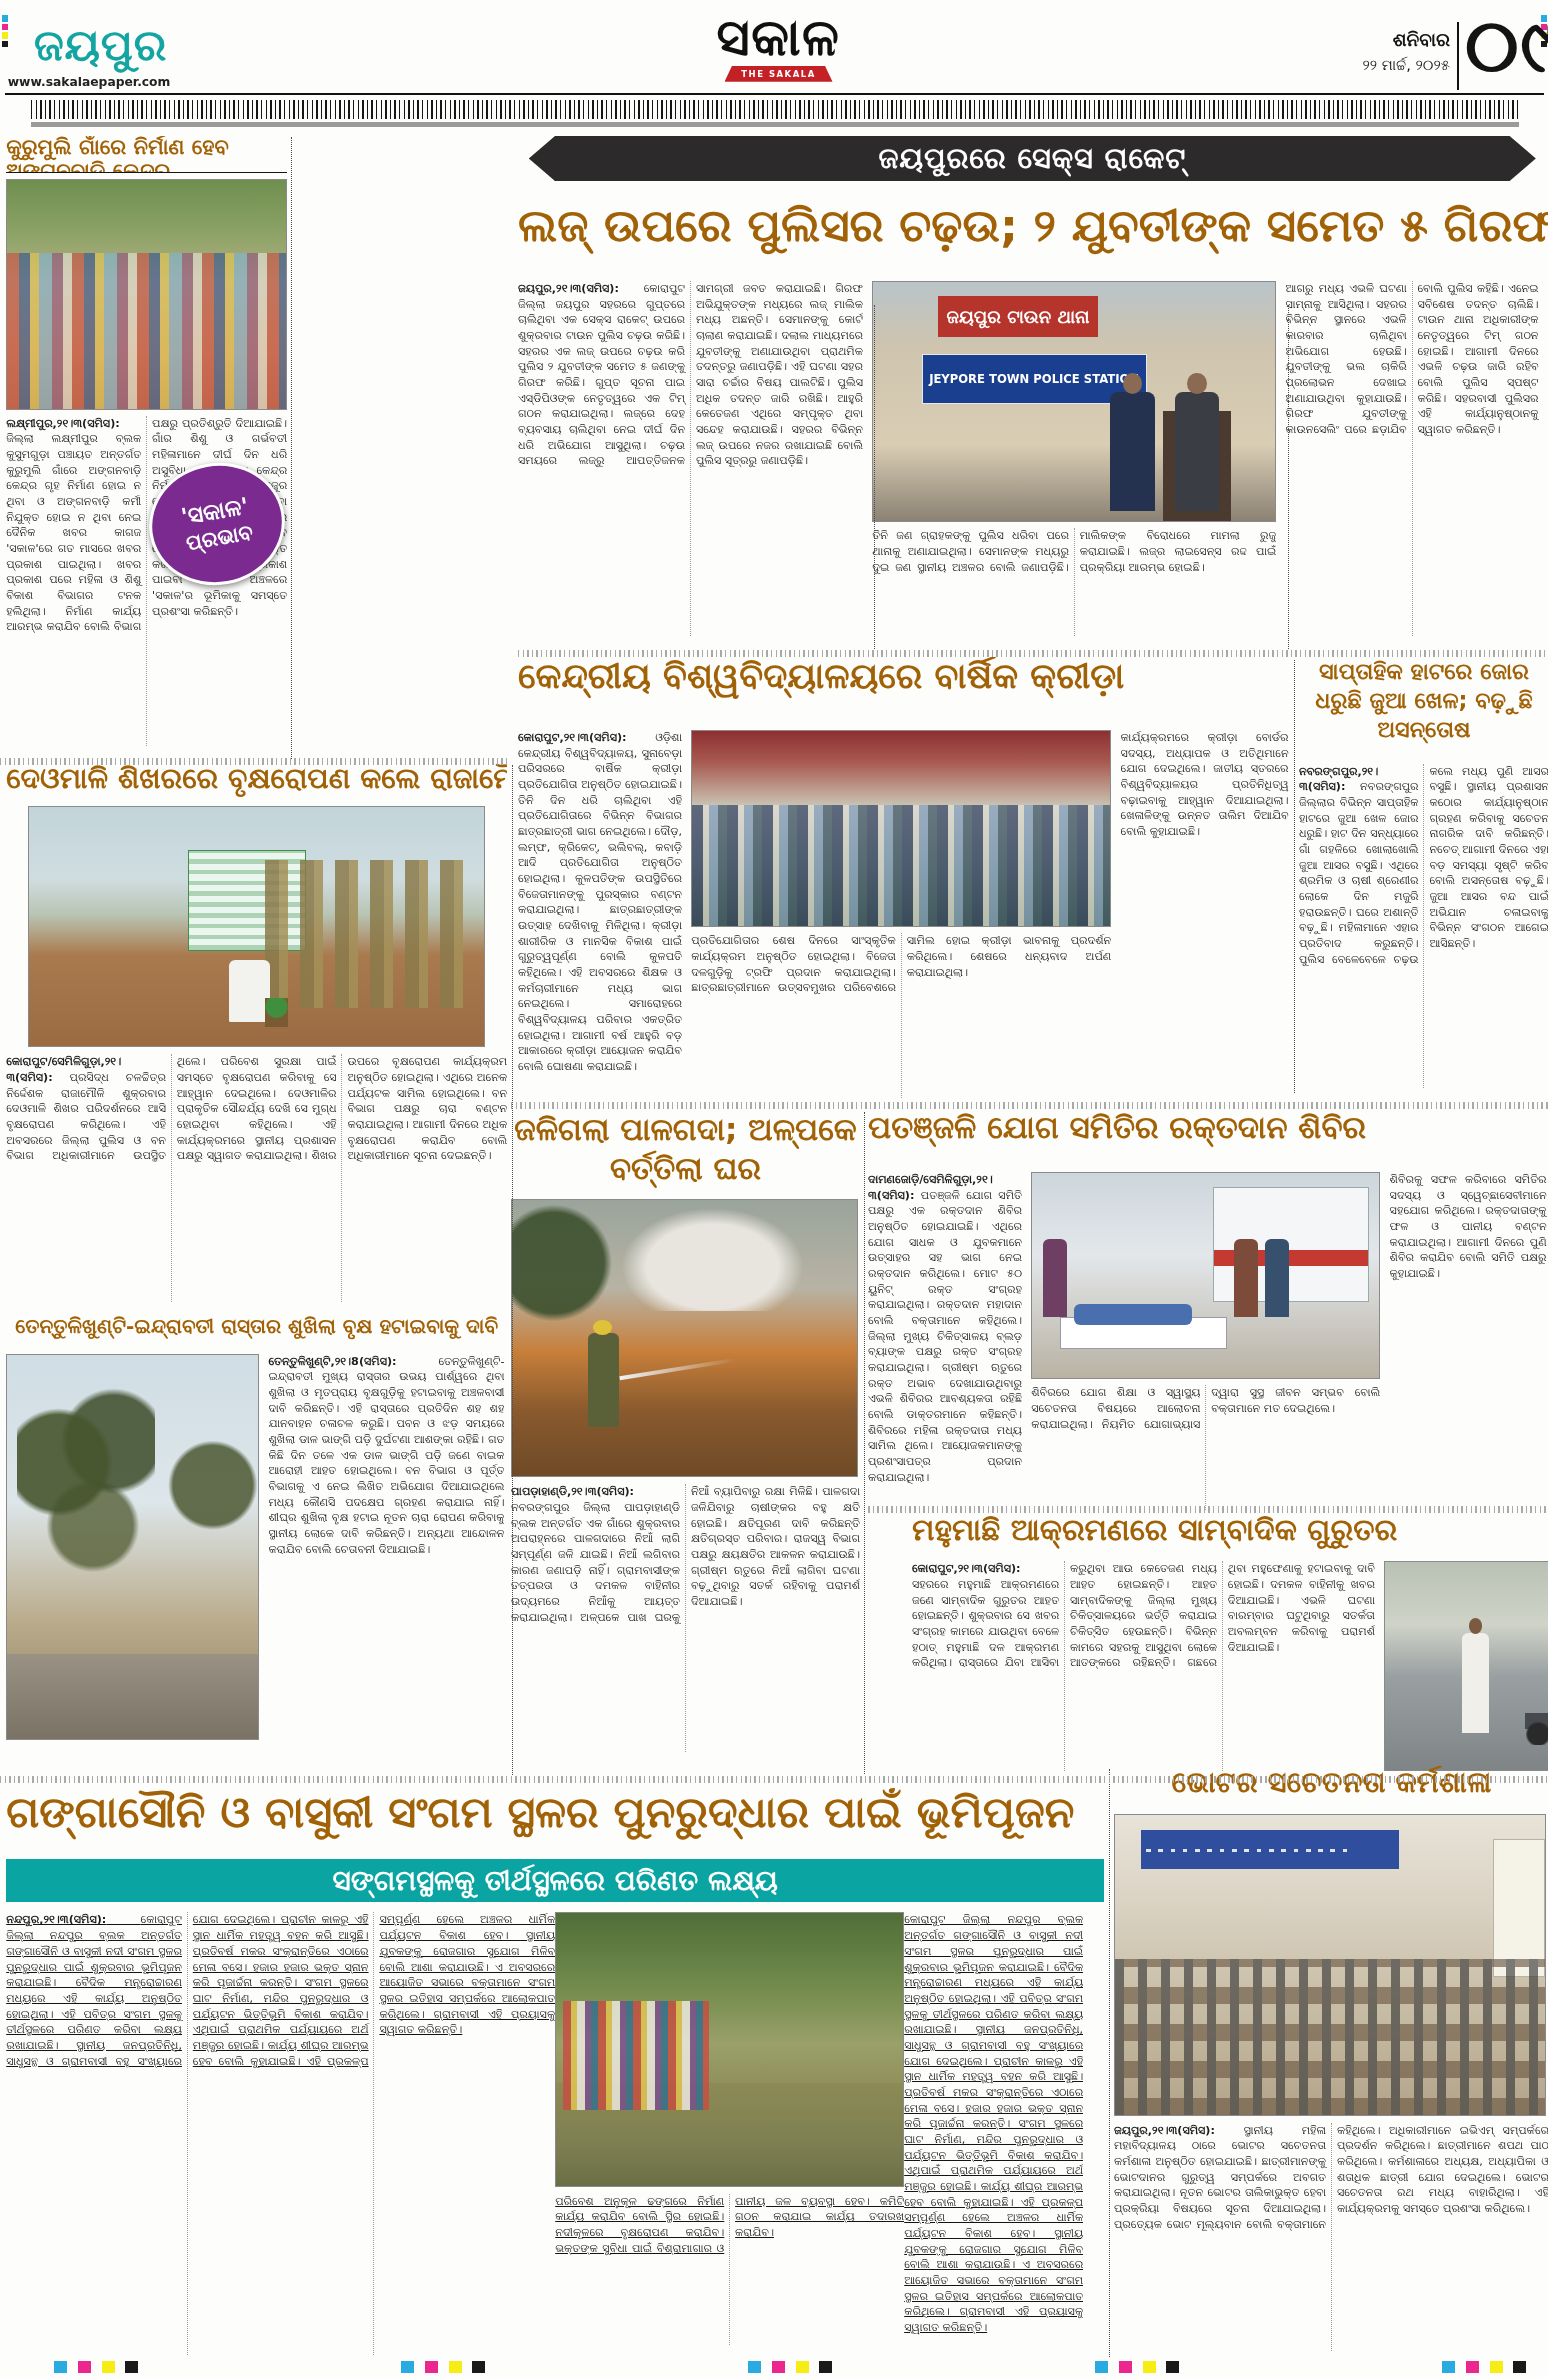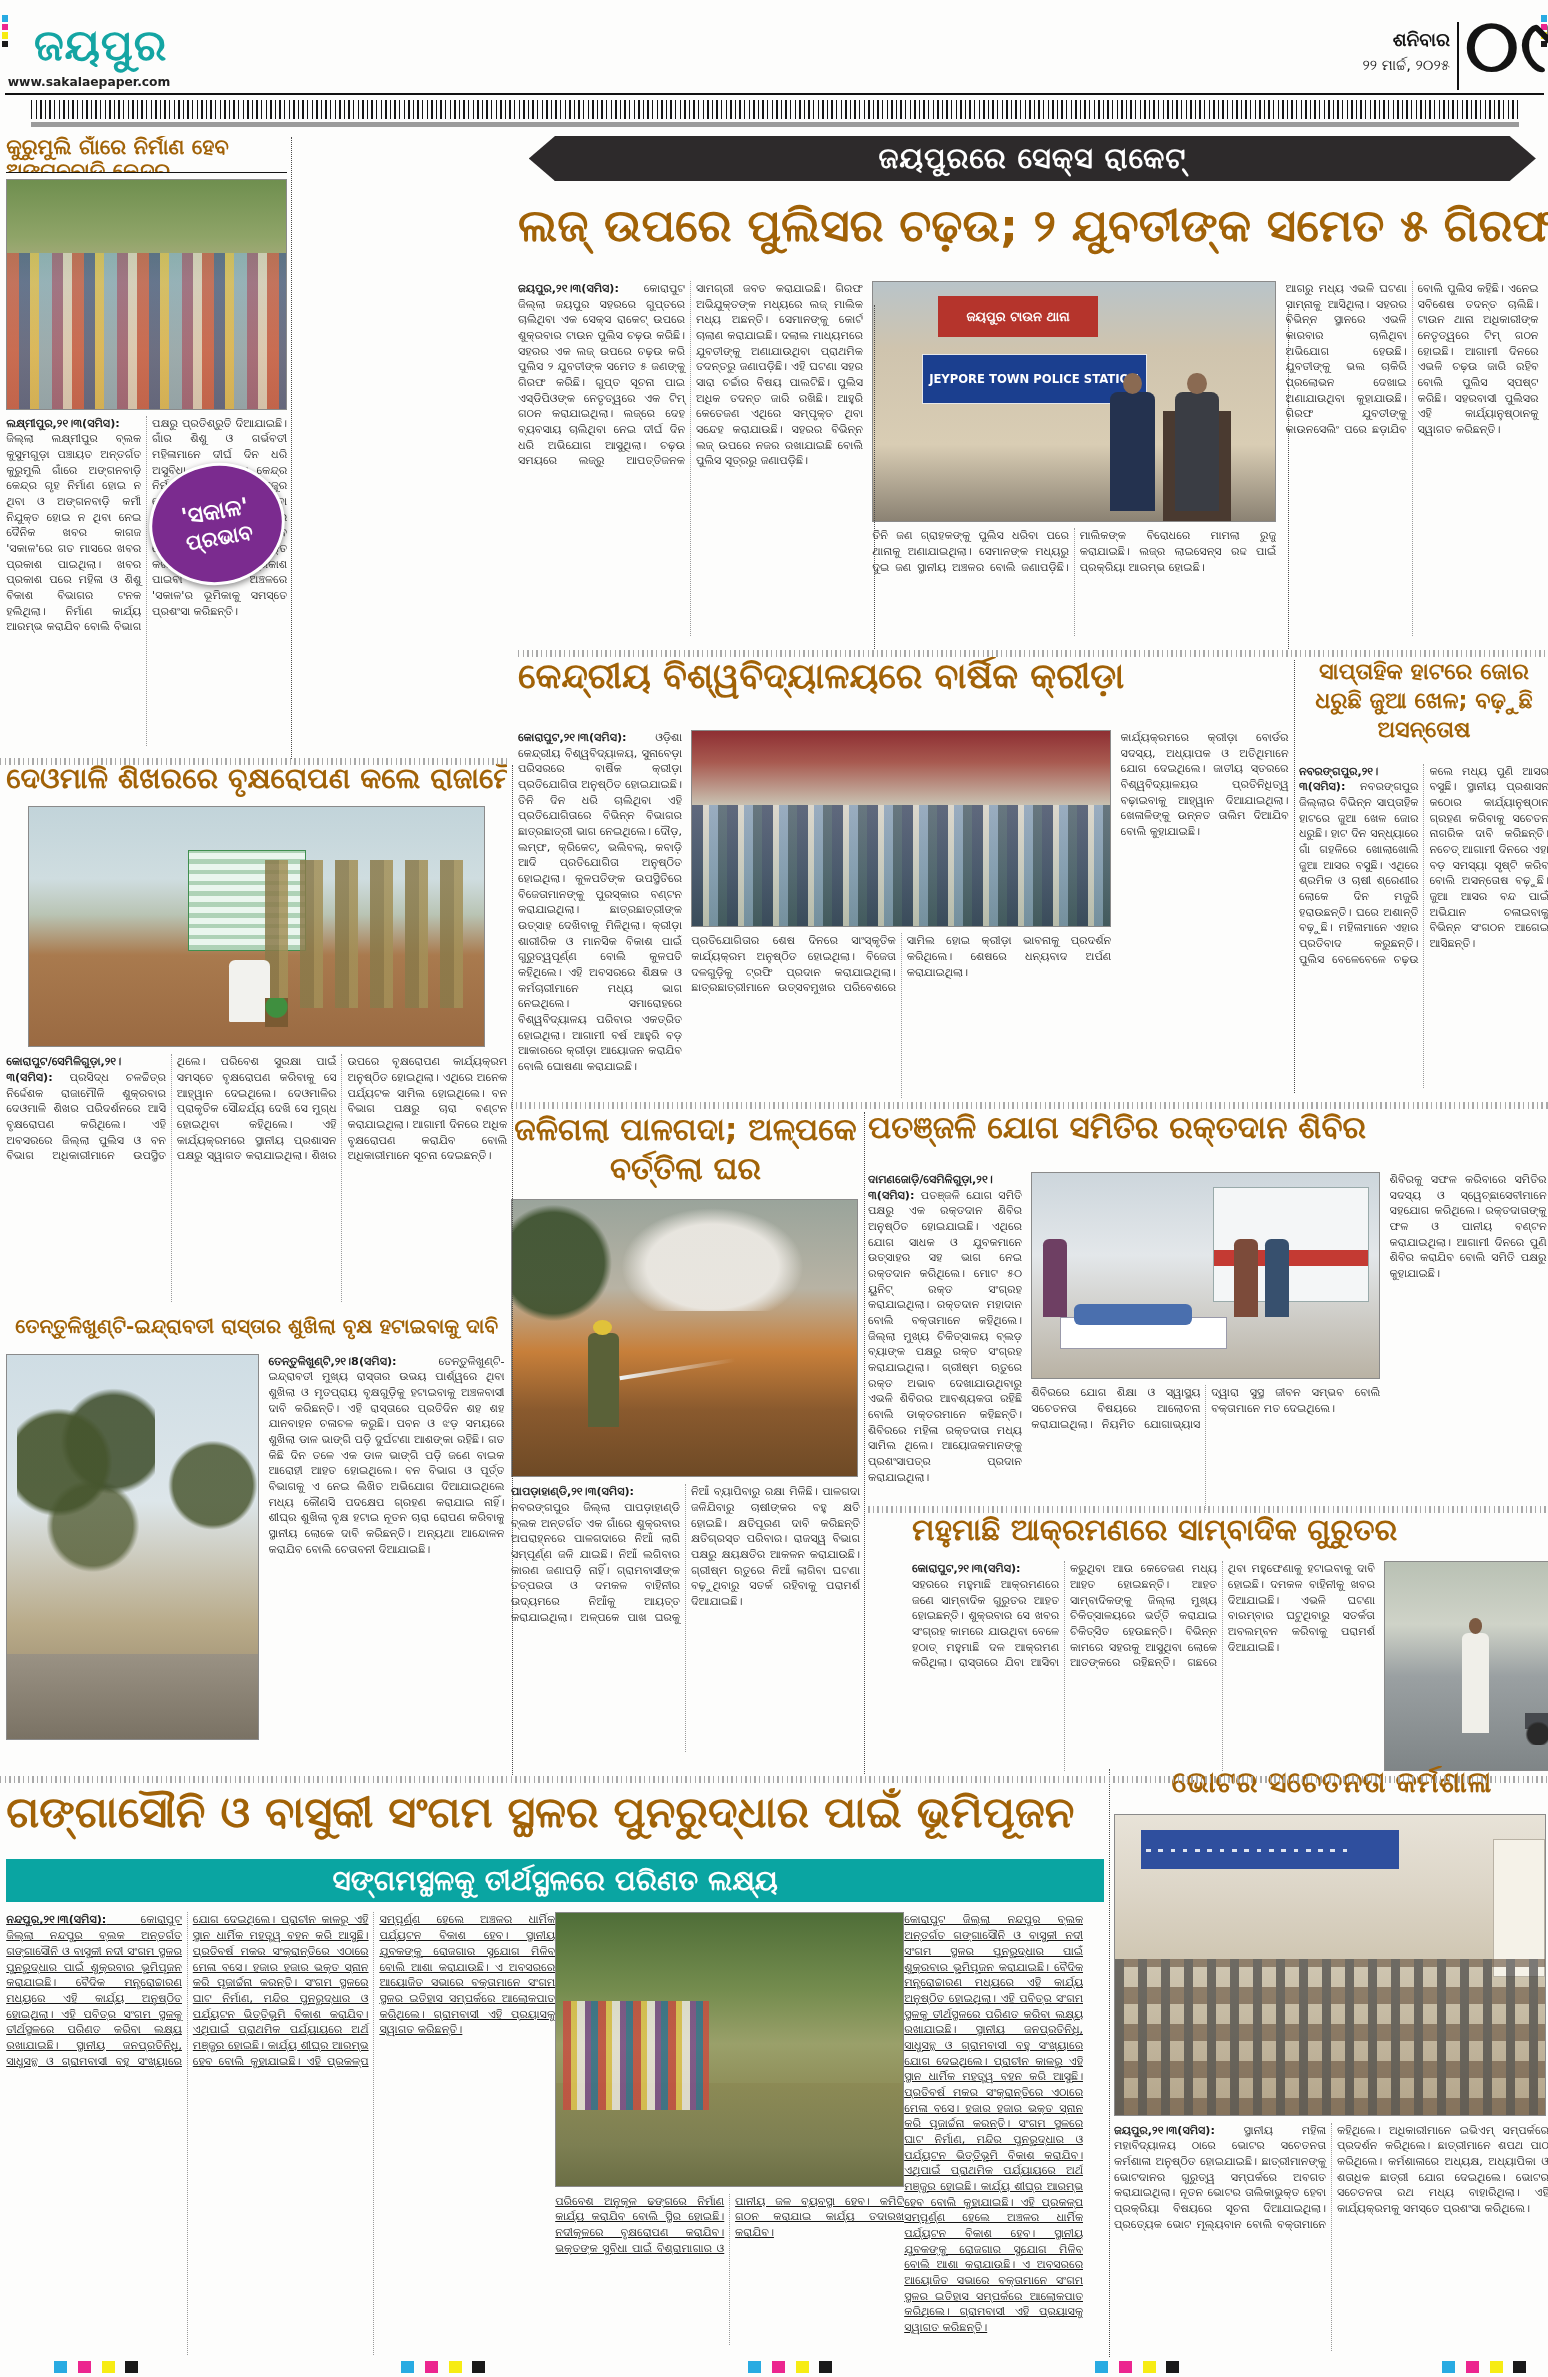--- a/index.html
+++ b/index.html
@@ -76,21 +76,21 @@
   .art-sex { position:absolute; left:518px; top:136px; width:1030px; }
   .kicker { margin-left:10.8px; width:1007px; height:45px; background:#2d2a2b; color:#fff; font-size:29px; font-weight:bold;
     text-align:center; line-height:45px; letter-spacing:0.8px; clip-path:polygon(0 50%,2.6% 0,97.4% 0,100% 50%,97.4% 100%,2.6% 100%); box-shadow:0 2.3px 2.3px rgba(0,0,0,.3); }
   .art-sex .hl { font-size:45px; height:66px; margin-top:20px; white-space:nowrap; }
   .sex-row { display:flex; gap:9.3px; margin-top:14px; }
   .sex-colA { width:345px; height:355px; }
   .sex-center { width:404px; flex:none; }
   .ph-police { width:404px; height:241px;
     background:linear-gradient(180deg,#b9c4c9 0%,#cfc4ae 28%,#d9cdb4 68%,#8b8273 100%); }
   .ph-police .redsign { position:absolute; left:16%; top:6%; width:40%; height:17%; background:#b5342c; color:#fff;
-    font-size:13px; font-weight:bold; text-align:center; display:flex; align-items:center; justify-content:center; padding:1.5px; }
+    font-size:18px; font-weight:bold; text-align:center; display:flex; align-items:center; justify-content:center; padding:1.5px; }
   .ph-police .bluesign { position:absolute; left:12%; top:30%; width:56%; height:21%; background:#1b3f8f; color:#fff;
     border:1.5px solid #e8e8e8; font-size:11.6px; font-weight:bold; text-align:center; display:flex; align-items:center; justify-content:center; padding:1.5px 4.6px; line-height:1.25; }
   .ph-police .door { position:absolute; left:72%; bottom:0; width:17%; height:46%; background:#4a3a30; }
   .ph-police .fig { position:absolute; bottom:4%; width:11%; height:50%; background:#24324f; border-radius:7.7px 7.7px 0 0; }
   .ph-police .fig:before { content:""; position:absolute; left:28%; top:-16%; width:44%; height:18%; background:#8a6a52; border-radius:50%; }
   .ph-police .f1 { right:30%; } .ph-police .f2 { right:14%; background:#3a3d44; }
   .sex-below { margin-top:6.2px; height:108px; }
   .sex-colB { width:253px; height:355px; }
 
   
@@ -200,20 +200,24 @@
     </div>
   <div class="regv" style="left:1541px; top:15.4px;">
       <i class="rc"></i>
       <i class="rm"></i>
       <i class="ry"></i>
       <i class="rk"></i>
     </div>
 
   <div class="edition">ଜୟପୁର</div>
   <div class="website">www.sakalaepaper.com</div>
+  <div class="masthead-wrap">
+    <div class="masthead">ସକାଳ</div>
+    <div class="masthead-sub">THE SAKALA</div>
+  </div>
   <div class="datebox">
     <div class="day">ଶନିବାର</div>
     <div class="date">୨୨ ମାର୍ଚ୍ଚ, ୨୦୨୫</div>
   </div>
   <div class="pagenum-rule"></div>
   <div class="pagenum">୦୯</div>
   <div class="toprule"></div>
   <div class="barcode"></div>
   <div class="graybar"></div>
 

